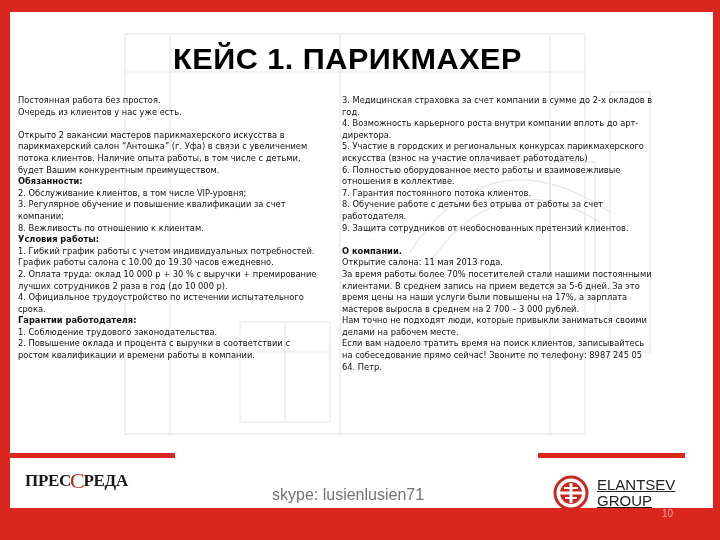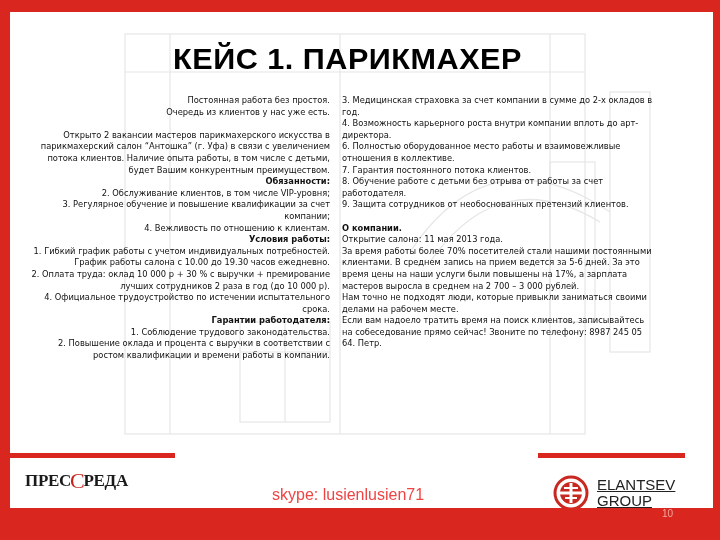--- a/index.html
+++ b/index.html
@@ -1,30 +1,30 @@
 <!DOCTYPE html>
 <html><head>
 <meta charset="utf-8">
 <style>
   html, body { margin:0; padding:0; }
   body { width:720px; height:540px; position:relative; overflow:hidden; background:#d9261f; font-family:"Liberation Sans", sans-serif; }
   .slide { position:absolute; left:10px; top:12px; width:675px; height:496px; background:#ffffff; overflow:hidden;padding-left:28px; }
   .bg-drawing { position:absolute; left:0; top:0; width:675px; height:496px; pointer-events:none; }
   .title { position:absolute; left:0; top:30px; width:675px; text-align:center; font-family:"Liberation Sans", sans-serif; font-weight:bold; font-size:30px; color:#000; letter-spacing:0.5px; transform:scaleX(1.02); }
   .col { position:absolute; font-family:"DejaVu Sans", sans-serif; font-size:8.3px; line-height:11.6px; color:#111; }
-  .col-left { left:20px; top:83px; width:300px;text-align:right; }
+  .col-left { left:8px; top:83px; width:300px; }
   .col-right { left:332px; top:83px; width:312px; }
   .col p { margin:0; }
   .col .gap { height:11.6px; }
   .b { font-weight:bold; }
   .redline-left { position:absolute; left:0px; top:441px; width:165px; height:5px; background:#d9261f; }
   .redline-right { position:absolute; left:528px; top:441px; width:147px; height:5px; background:#d9261f; }
   .logo-press { position:absolute; left:15px; top:454px; font-family:"Liberation Serif", serif; font-weight:bold; font-size:17px; color:#1a1a1a; letter-spacing:-0.3px; }
   .logo-press .c { color:#c5221a; font-size:22px; position:relative; top:2px; margin:0 -1px; font-weight:normal; }
-  .skype { position:absolute; left:262px; top:474px; font-family:"Liberation Sans", sans-serif; font-size:16px; color:#ef4444; }
+  .skype { position:absolute; left:262px; top:474px; font-family:"Liberation Sans", sans-serif; font-size:16px; color:#737373; }
   .logo-elantsev { position:absolute; left:543px; top:463px; display:flex; align-items:center; }
   .logo-elantsev .emblem { width:36px; height:36px; }
   .logo-elantsev .txt { margin-left:8px; font-family:"Liberation Sans", sans-serif; font-size:15px; line-height:16px; color:#222;text-decoration:underline; }
   .page-num { position:absolute; left:662px; top:508px; font-family:"Liberation Sans", sans-serif; font-size:10px; color:#f2a8a0; }
 </style>
 </head>
 <body>
 
 <div class="slide">
   <svg class="bg-drawing" viewBox="0 0 675 496">
@@ -47,33 +47,34 @@
   <div class="title">КЕЙС 1. ПАРИКМАХЕР</div>
 
   <div class="col col-left">
     <p>Постоянная работа без простоя.</p>
     <p>Очередь из клиентов у нас уже есть.</p>
     <div class="gap"></div>
     <p>Открыто 2 вакансии мастеров парикмахерского искусства в парикмахерский салон “Антошка” (г. Уфа) в связи с увеличением потока клиентов. Наличие опыта работы, в том числе с детьми, будет Вашим конкурентным преимуществом.</p>
     <p class="b">Обязанности:</p>
     <p>2. Обслуживание клиентов, в том числе VIP-уровня;</p>
     <p>3. Регулярное обучение и повышение квалификации за счет компании;</p>
-    <p>4. Вежливость по отношению к клиентам.</p>
+    <p>8. Вежливость по отношению к клиентам.</p>
     <p class="b">Условия работы:</p>
     <p>1. Гибкий график работы с учетом индивидуальных потребностей. График работы салона с 10.00 до 19.30 часов ежедневно.</p>
     <p>2. Оплата труда: оклад 10 000 р + 30 % с выручки + премирование лучших сотрудников 2 раза в год (до 10 000 р).</p>
     <p>4. Официальное трудоустройство по истечении испытательного срока.</p>
     <p class="b">Гарантии работодателя:</p>
     <p>1. Соблюдение трудового законодательства.</p>
     <p>2. Повышение оклада и процента с выручки в соответствии с ростом квалификации и времени работы в компании.</p>
   </div>
 
   <div class="col col-right">
     <p>3. Медицинская страховка за счет компании в сумме до 2-х окладов в год.</p>
     <p>4. Возможность карьерного роста внутри компании вплоть до арт-директора.</p>
+    <p>5. Участие в городских и региональных конкурсах парикмахерского искусства (взнос на участие оплачивает работодатель)</p>
     <p>6. Полностью оборудованное место работы и взаимовежливые отношения в коллективе.</p>
     <p>7. Гарантия постоянного потока клиентов.</p>
     <p>8. Обучение работе с детьми без отрыва от работы за счет работодателя.</p>
     <p>9. Защита сотрудников от необоснованных претензий клиентов.</p>
     <div class="gap"></div>
     <p class="b">О компании.</p>
     <p>Открытие салона: 11 мая 2013 года.</p>
     <p>За время работы более 70% посетителей стали нашими постоянными клиентами. В среднем запись на прием ведется за 5-6 дней. За это время цены на наши услуги были повышены на 17%, а зарплата мастеров выросла в среднем на 2 700 – 3 000 рублей.</p>
     <p>Нам точно не подходят люди, которые привыкли заниматься своими делами на рабочем месте.</p>
     <p>Если вам надоело тратить время на поиск клиентов, записывайтесь на собеседование прямо сейчас! Звоните по телефону: 8987 245 05 64. Петр.</p>

